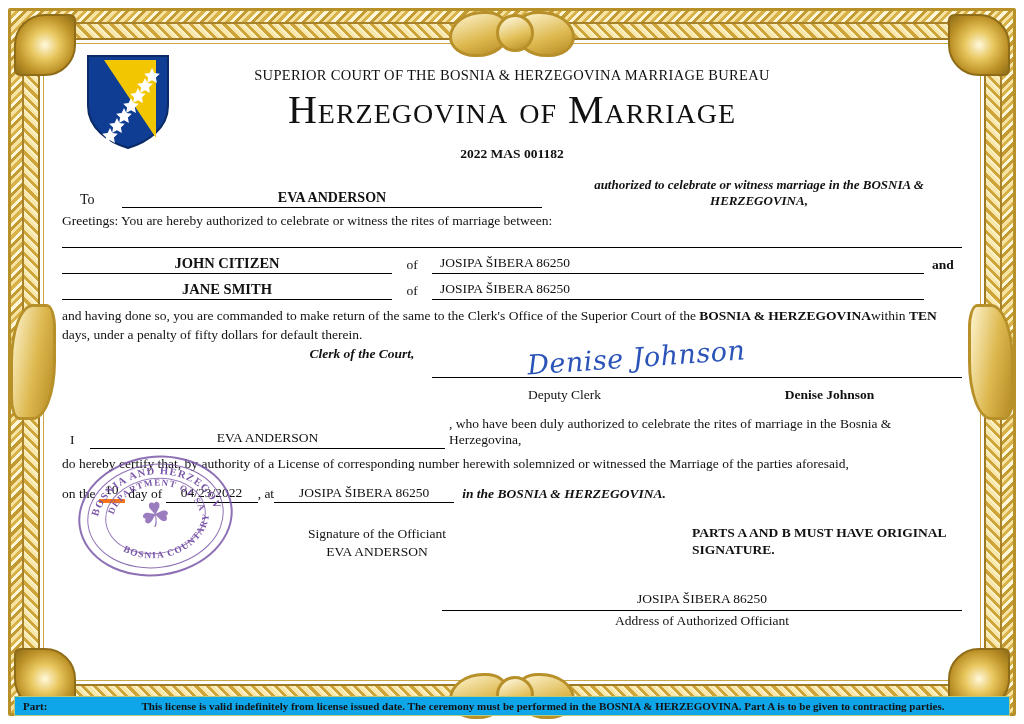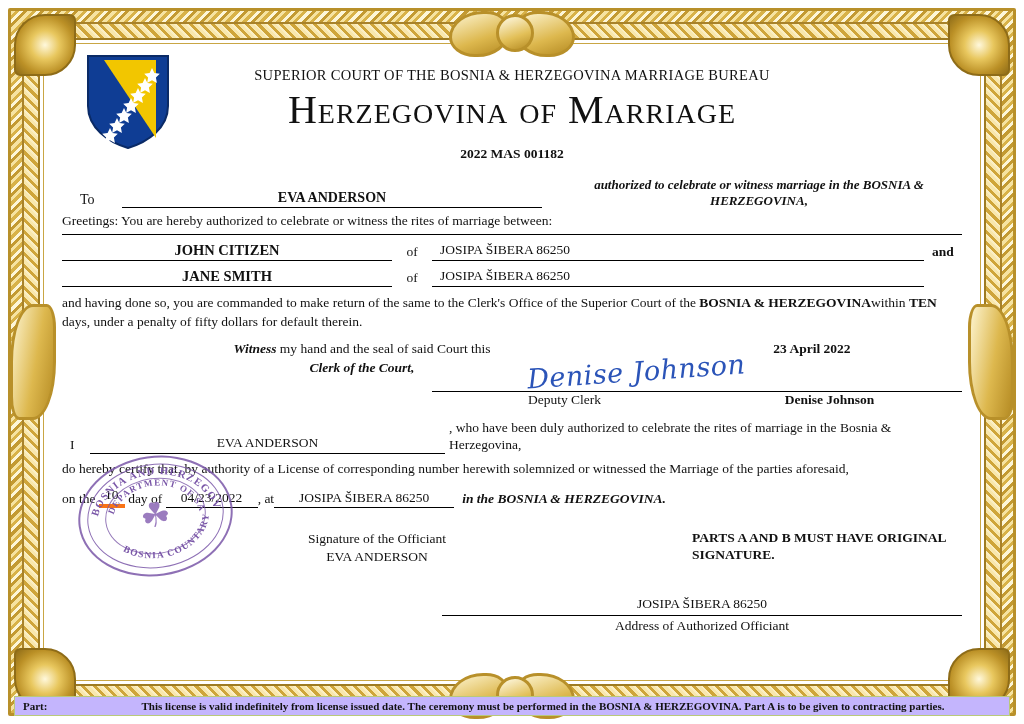--- a/index.html
+++ b/index.html
@@ -192,21 +192,21 @@
     font-weight: bold;
     font-style: italic;
     font-size: 13px;
     padding-left: 14px;
     line-height: 1.2;
   }
 
   .greetings {
     margin-top: 5px;
     border-bottom: 1px solid #000;
-    padding-bottom: 4px;
+    padding-bottom: 17px;
     font-size: 13.5px;
   }
 
   .party-row {
     display: flex;
     align-items: flex-end;
     margin-top: 6px;
   }
   .party-name {
     flex: 0 0 330px;
@@ -279,21 +279,21 @@
     color: #2b54b8;
     letter-spacing: 0.5px;
     transform: rotate(-4deg);
   }
   .sig-rule {
     border-top: 1px solid #000;
     height: 0;
   }
   .sig-labels {
     display: flex;
-    margin-top: 0;
+    margin-top: 9px;
     font-size: 13.5px;
   }
   .sig-labels .deputy { flex: 1; text-align: center; }
   .sig-labels .clerkname { flex: 1; text-align: center; font-weight: bold; }
 
   .i-row {
     margin-top: 12px;
     display: flex;
     align-items: flex-end;
     font-size: 13.5px;
@@ -369,21 +369,21 @@
     padding-bottom: 2px;
   }
   .addr-rule { border-top: 1px solid #000; }
   .addr-label { font-size: 13.5px; margin-top: 2px; }
 
   .footer-bar {
     position: absolute;
     left: 14px;
     right: 14px;
     bottom: 8px;
-    background: #c4b5fd;
+    background: #0ea5e9;
     border: 1px solid #b9c97a;
     font-size: 11px;
     font-weight: bold;
     padding: 3px 6px;
     display: flex;
     align-items: center;
     box-sizing: border-box;
   }
   .footer-bar .part-word { padding-left: 2px; width: 60px; }
   .footer-bar .footer-text { flex: 1; text-align: center; }
@@ -508,24 +508,20 @@
       <div class="of-word">of</div>
       <div class="party-addr">JOSIPA ŠIBERA 86250</div>
       <div class="and-spacer"></div>
     </div>
 
     <div class="return-text">
       <span>and having done so, you are commanded to make return of the same to the Clerk's Office of the Superior Court of the </span><b>BOSNIA &amp; HERZEGOVINA</b><span>within </span><b>TEN</b><br>
       <span>days,    under a penalty of fifty dollars for default therein.</span>
     </div>
 
-    <div class="witness-row">
-      <div class="witness-left"><span class="w-word">Witness</span><span> my hand and the seal of said Court this</span></div>
-      <div class="witness-date">23 April 2022</div>
-    </div>
     <div class="clerk-line">Clerk of the Court,</div>
 
     <div class="sig-block">
       <div class="sig-inner">
         <div class="sig-script">Denise Johnson</div>
         <div class="sig-rule"></div>
         <div class="sig-labels">
           <div class="deputy">Deputy Clerk</div>
           <div class="clerkname">Denise Johnson</div>
         </div>

